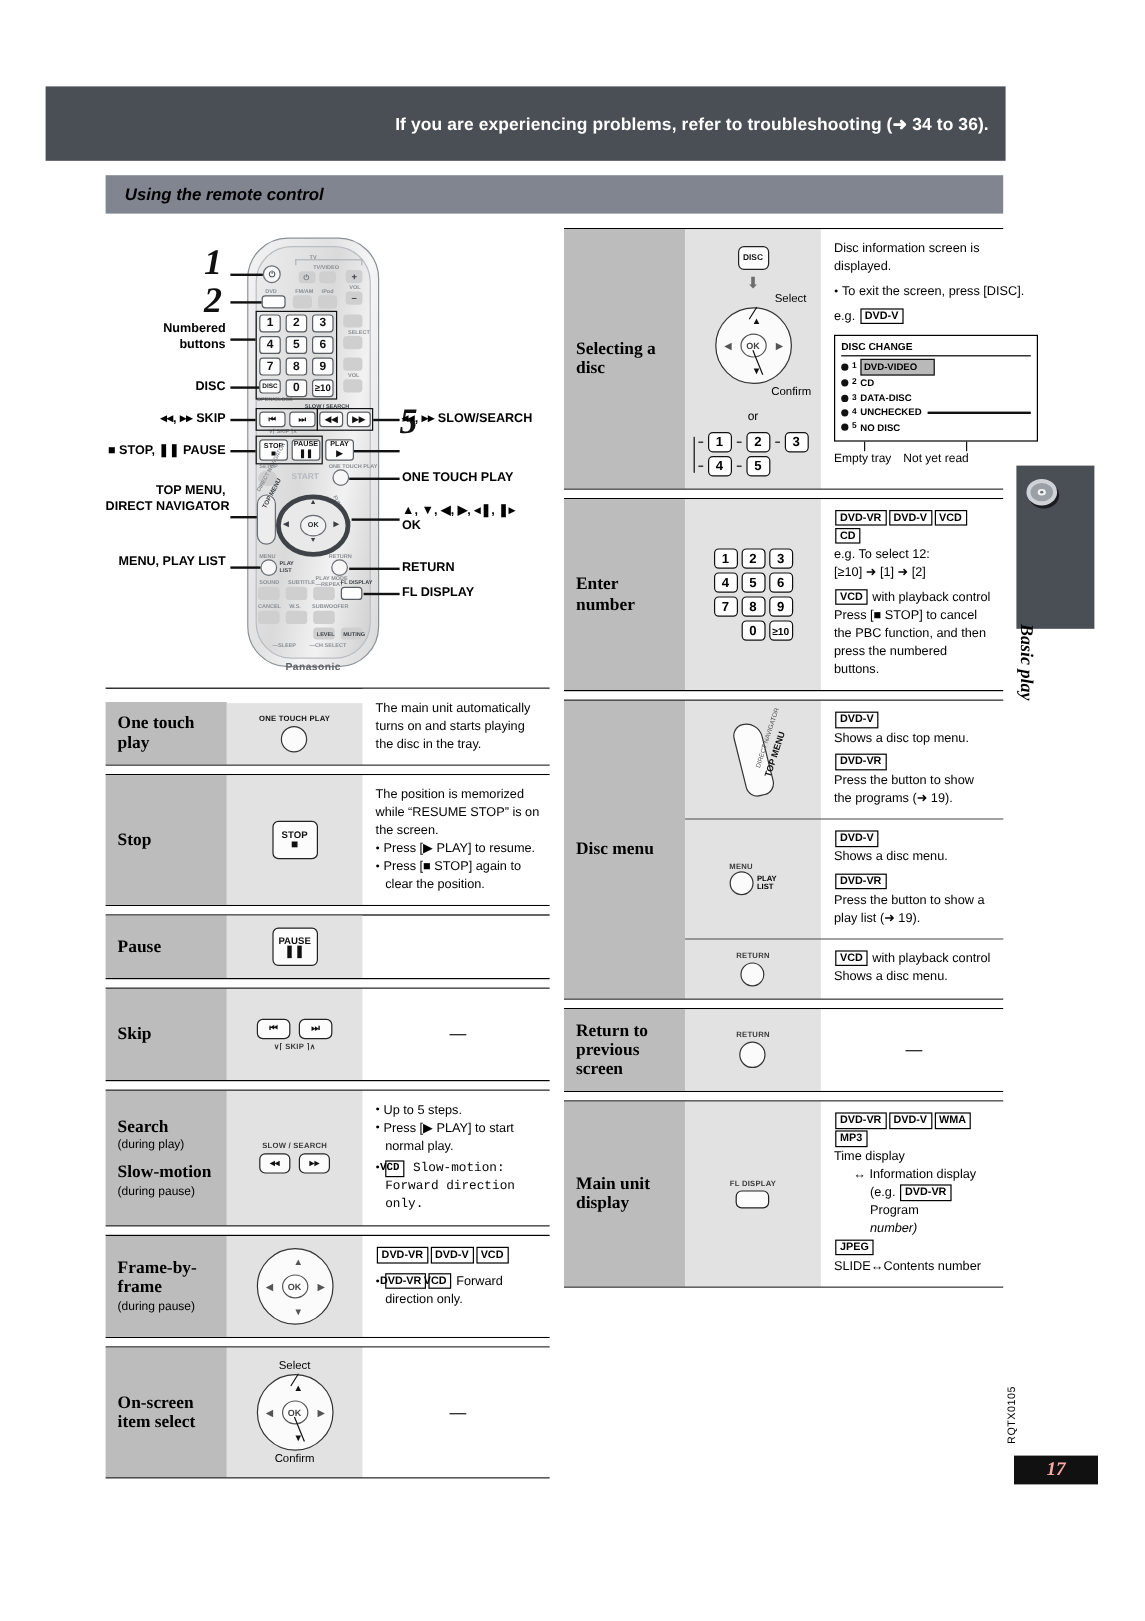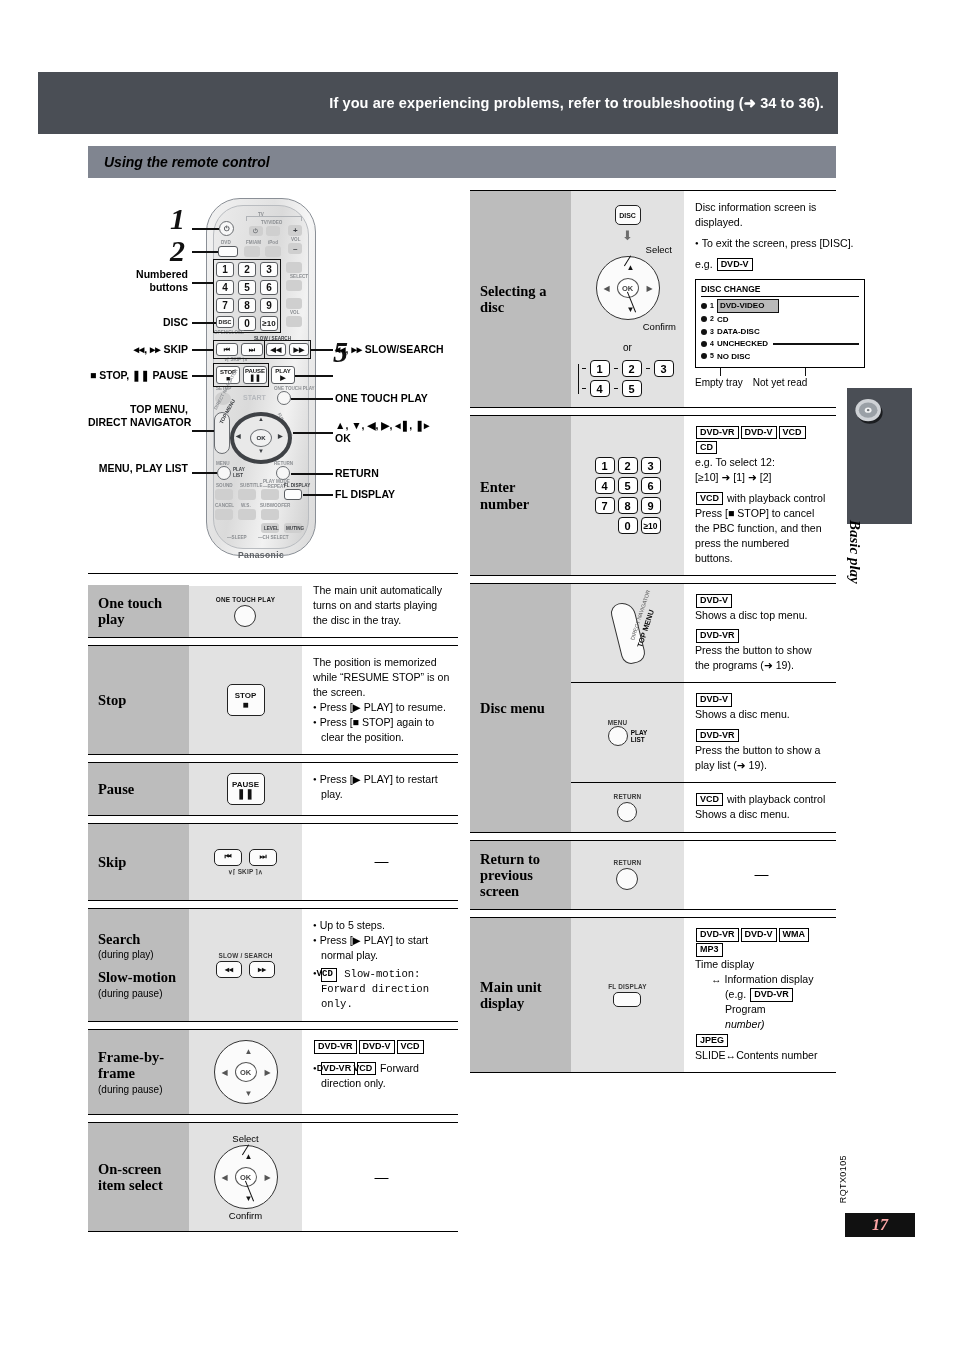--- a/index.html
+++ b/index.html
@@ -436,23 +436,20 @@
 
   <div class="trow">
     <div class="tc-label">
       <div class="lbl-main"><span>Pause</span></div>
     </div>
     <div class="tc-icon">
       <div class="ic-rect" style="width:38px;height:32px;">
         <span>PAUSE</span>
         <span style="font-size:10px;line-height:1;">❚❚</span>
       </div>
-    </div>
-    <div class="tc-desc">
-      <span class="bullet">Press [▶ PLAY] to restart play.</span>
     </div>
   </div>
 
   <div class="trow" style="min-height:78px;">
     <div class="tc-label">
       <div class="lbl-main"><span>Skip</span></div>
     </div>
     <div class="tc-icon">
       <div style="text-align:center;">
         <div style="display:flex;gap:7px;justify-content:center;">

